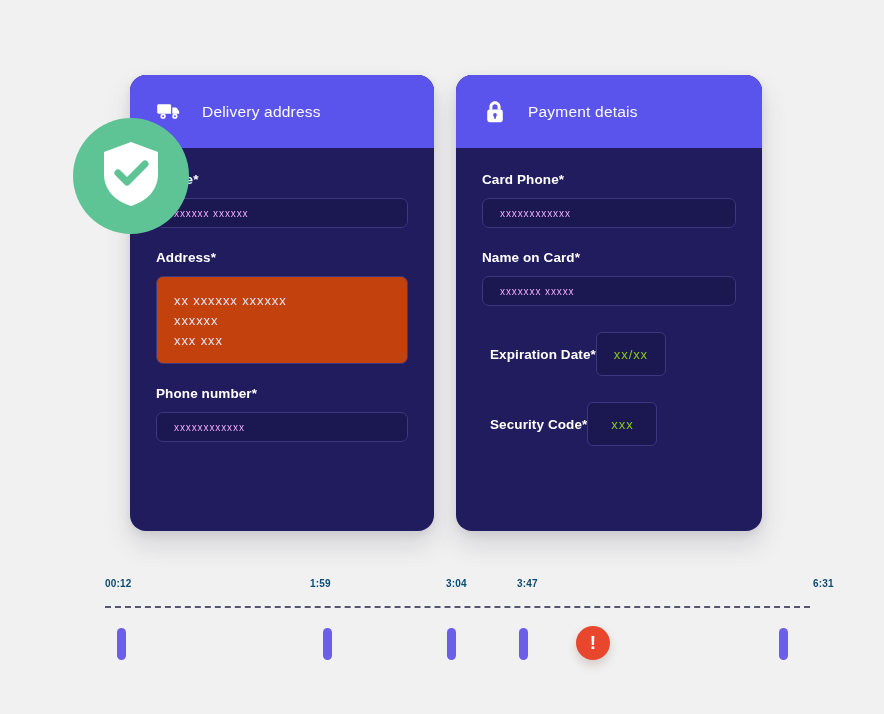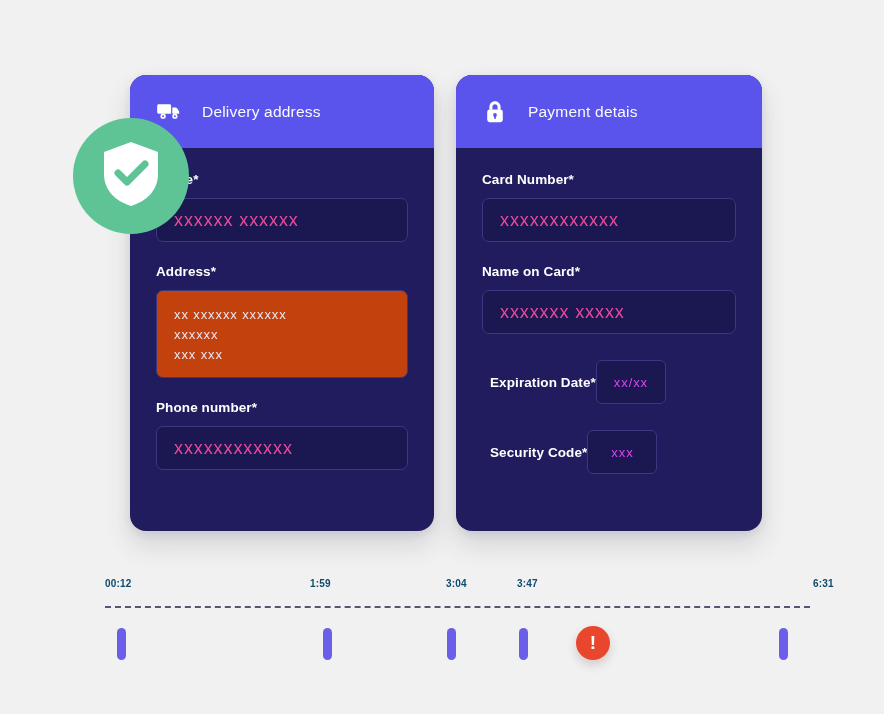--- a/index.html
+++ b/index.html
@@ -76,25 +76,25 @@
     color: #ffffff;
     font-size: 13.5px;
     font-weight: bold;
     letter-spacing: 0.1px;
     margin-bottom: 11px;
   }
   .field-input {
     background: #1b1750;
     border: 1px solid #3b3780;
     border-radius: 7px;
-    color: #ec4899;
-    font-size: 18px;
+    color: #f0abfc;
+    font-size: 10px;
     letter-spacing: 0.9px;
     padding: 0 17px;
-    height: 44px;
+    height: 30px;
     display: flex;
     align-items: center;
     box-sizing: border-box;
   }
   .field-textarea {
     background: #c2410c;
     border: 1px solid #3b3780;
     border-radius: 7px;
     color: #e8e8f6;
     font-size: 13px;
@@ -114,21 +114,21 @@
     align-items: center;
     justify-content: flex-start;
     margin-top: 26px;
     margin-left: 8px;
   }
   .field-row .field-label { margin-bottom: 0; }
   .field-box {
     background: #1b1750;
     border: 1px solid #3b3780;
     border-radius: 6px;
-    color: #d946ef;
+    color: #84cc16;
     font-size: 13px;
     letter-spacing: 0.9px;
     width: 70px;
     height: 44px;
     display: flex;
     align-items: center;
     justify-content: center;
     box-sizing: border-box;
   }
 
@@ -253,21 +253,21 @@
           <rect x="2.2" y="9.6" width="15.6" height="12.6" rx="2.4"></rect>
           <circle cx="10" cy="15.0" r="1.9" fill="#5b54ec"></circle>
           <rect x="9.1" y="15.0" width="1.8" height="4.0" rx="0.9" fill="#5b54ec"></rect>
         </svg>
       </span>
       <span class="hdr-title">Payment detais</span>
     </div>
     <div class="card-body">
 
       <div class="field-group">
-        <div class="field-label">Card Number*</div>
+        <div class="field-label">Card Phone*</div>
         <div class="field-input">xxxxxxxxxxxx</div>
       </div>
 
       <div class="field-group">
         <div class="field-label">Name on Card*</div>
         <div class="field-input">xxxxxxx xxxxx</div>
       </div>
 
       <div class="field-row">
         <div class="field-label">Expiration Date*</div>

